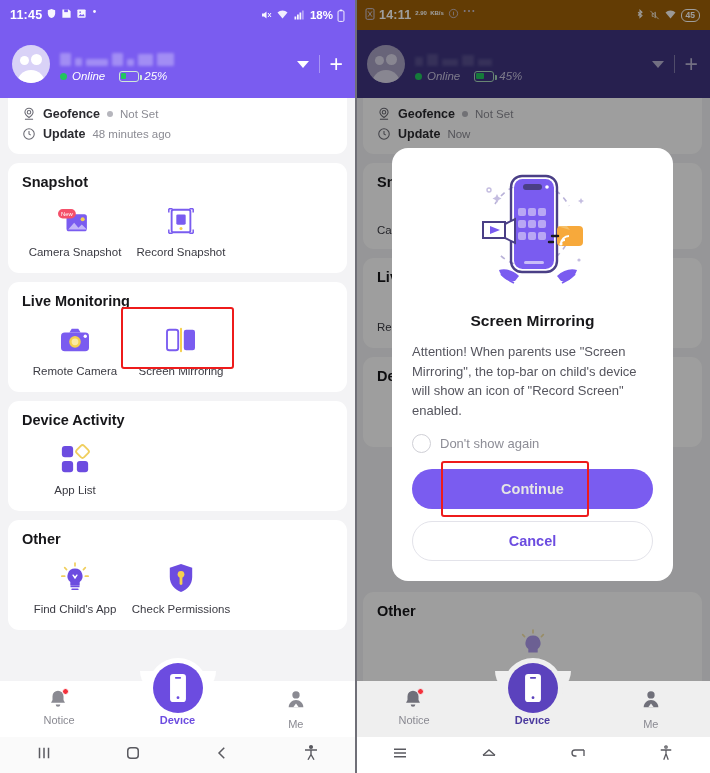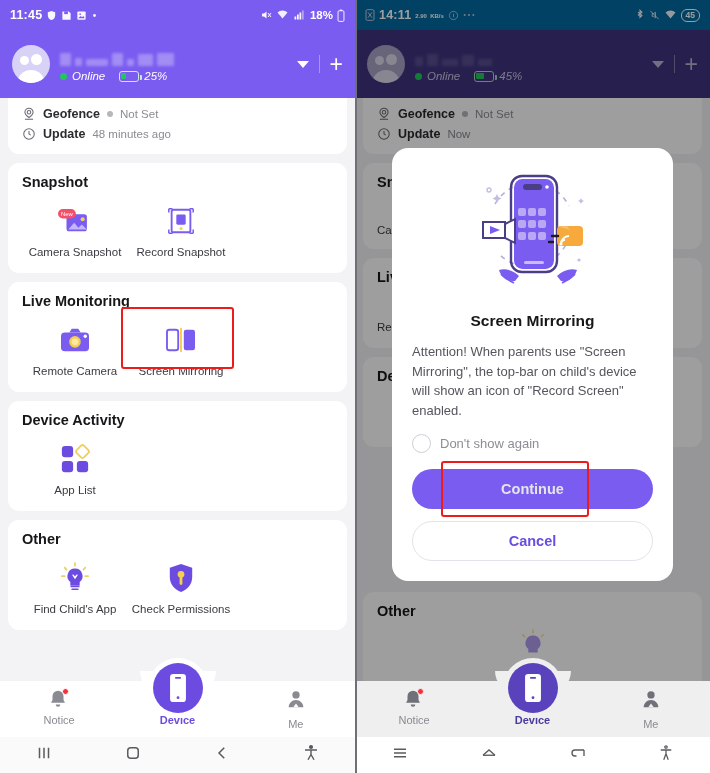--- a/index.html
+++ b/index.html
@@ -15,22 +15,22 @@
   .phone.left  { background: #f3f3f5; }
   .phone.right { background: #f3f3f5; }
 
   
   .statusbar {
     height: 30px; display: flex; align-items: center;
     justify-content: space-between; padding: 0 10px;
     font-size: 11.5px; font-weight: bold; color: #ffffff;
   }
   .left  .statusbar { background: #7a5cf0; }
-  .right .statusbar { background: #0369a1; }
-  .sb-left, .sb-right { display: flex; align-items: center; gap: 4px; }
+  .right .statusbar { background: #a16207; }
+  .sb-left, .sb-right { display: flex; align-items: flex-start; gap: 4px; }
   .sb-time { font-size: 12.5px; font-weight: bold; letter-spacing: .2px; }
   .sb-ico { display: inline-flex; align-items: center; opacity: .95; }
   .kb { font-size: 6px; line-height: 6px; text-align: center; font-weight: bold; }
   .batt-pill {
     border: 1.4px solid #fff; border-radius: 6px; padding: 0 4px;
     font-size: 8.5px; line-height: 11px; font-weight: bold;
   }
 
   
   .devhdr { height: 68px; display: flex; align-items: center; padding: 0 12px; }

